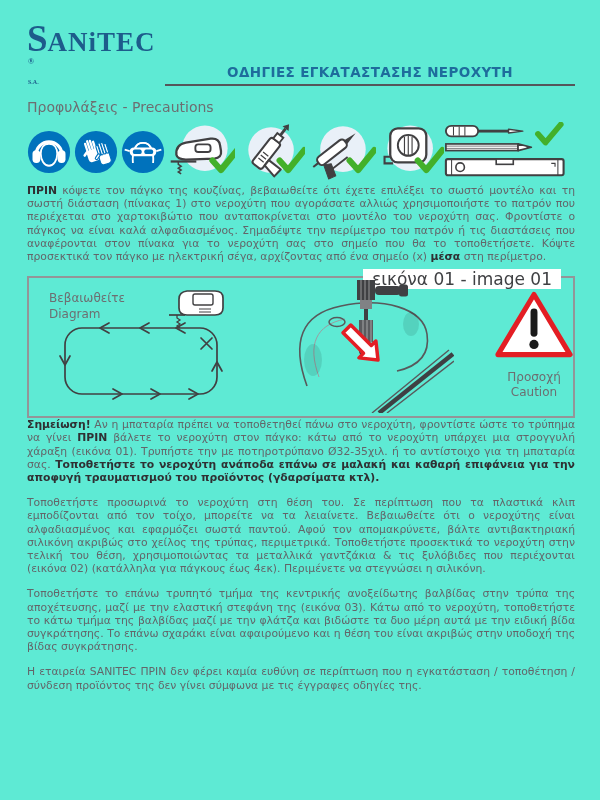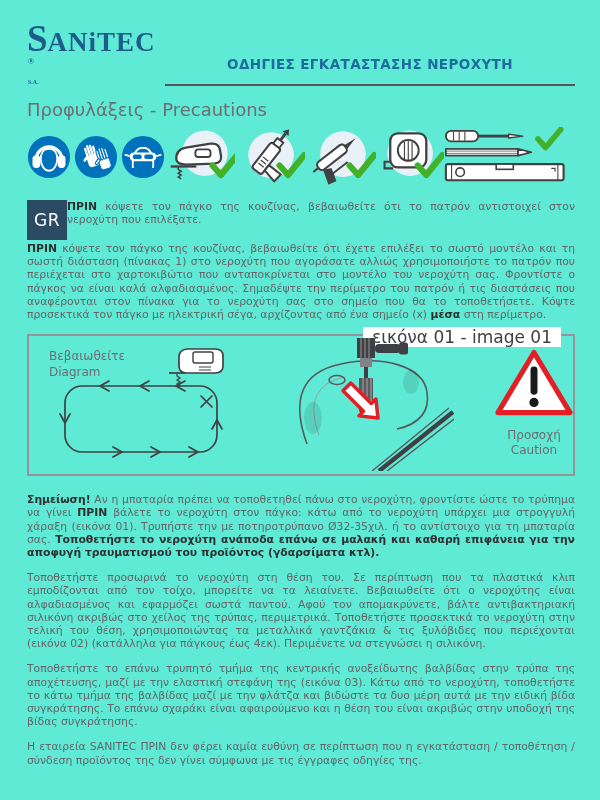--- a/index.html
+++ b/index.html
@@ -11,39 +11,39 @@
   }
   
   .header { display:flex; align-items:flex-end; }
   .logo { width:138px; position:relative; line-height:1;
           font-family:"Liberation Serif", serif; font-weight:bold; color:#1d5c8b; }
   .logo-first { font-size:37px; }
   .logo-rest  { font-size:27px; letter-spacing:1px; }
   .logo-marks { display:inline-flex; flex-direction:column; vertical-align:top; margin-left:1px; }
   .logo-reg { font-size:8px; line-height:10px; }
   .logo-sa  { font-size:6px; line-height:7px; margin-top:12px; }
-  .header-right { flex:1; border-bottom:2px solid #55565A; padding-bottom:12px; text-align:center;margin-top:8px; }
+  .header-right { flex:1; border-bottom:2px solid #55565A; padding-bottom:4px; text-align:center;margin-top:8px; }
   .doc-title { color:#1e6c9c; font-weight:bold; font-size:13.5px; letter-spacing:.4px; }
   
-  .precautions-heading { margin-top:13px; font-size:18px; color:#6d6e71; }
+  .precautions-heading { margin-top:13px; font-size:14px; color:#6d6e71; }
   .icons-row { margin-top:7px; height:60px; display:flex; align-items:center; justify-content:space-between; }
   .ppe-group { display:flex; gap:3px; }
   .tool-icon { display:block; }
   
   .gr-row { margin-top:13px; display:flex; }
   .gr-box { width:40px; height:40px; background:#2b4a63; color:#fff; flex:0 0 40px;
             display:flex; align-items:center; justify-content:center;
             font-size:17px; letter-spacing:.5px; }
   .gr-text { margin-left:13px; font-size:10.8px; line-height:13.5px; text-align:justify; }
   .inst-heading { margin-left:53px; margin-top:9px; font-size:10.8px; color:#636569; }
   
   .para { font-size:10.8px; line-height:13.2px; text-align:justify; color:#636569; margin:0; }
   .para b { color:#2f3033; }
   .p1 { margin-top:2px; }
-  .note { margin-top:17px; }
+  .note { }
   .p2, .p3, .footer-para { margin-top:12px; }
   
   .figure { position:relative; margin-top:13px; height:138px;
             border:2px solid #939598; }
   .fig-tag { position:absolute; top:-9px; right:12px; background:#fff; padding:0 9px;
              font-size:17px; font-weight:normal; color:#3f4043; }
   .fig-diagram-label { position:absolute; left:20px; top:12px; font-size:12px;
                        line-height:16px; color:#6d6e71; }
   .fig-path-svg { position:absolute; left:26px; top:4px; }
   .fig-sink-svg { position:absolute; left:250px; top:2px; }
@@ -161,24 +161,20 @@
       <path d="M78 21.5 l14 3.5 -14 3.5 z" fill="#fff" stroke="#414042" stroke-width="1.8" stroke-linejoin="round"></path>
       <path d="M87 23.7 l6 1.3 -6 1.3 z" fill="#414042"></path>
       <rect x="2" y="37.5" width="124" height="17" rx="2" fill="#fff" stroke="#414042" stroke-width="2.2"></rect>
       <path d="M8 37.5 v17 M120 37.5 v17" stroke="#414042" stroke-width="1.1"></path>
       <circle cx="17" cy="46" r="4.5" fill="none" stroke="#414042" stroke-width="1.7"></circle>
       <rect x="55" y="37.5" width="18" height="5.5" fill="#fff" stroke="#414042" stroke-width="1.7"></rect>
       <path d="M113 42 h4 v3.5" fill="none" stroke="#414042" stroke-width="1.2"></path>
     </svg>
   </div>
 
-  <div class="gr-row">
-    <div class="gr-box">GR</div>
-    <p class="para gr-text"><b>ΠΡΙΝ</b><span> κόψετε τον πάγκο της κουζίνας, βεβαιωθείτε ότι το πατρόν αντιστοιχεί στον νεροχύτη που επιλέξατε.</span></p>
-  </div>
 
 
   <p class="para p1"><b>ΠΡΙΝ</b><span> κόψετε τον πάγκο της κουζίνας, βεβαιωθείτε ότι έχετε επιλέξει το σωστό μοντέλο και τη σωστή διάσταση (πίνακας 1) στο νεροχύτη που αγοράσατε αλλιώς χρησιμοποιήστε το πατρόν που περιέχεται στο χαρτοκιβώτιο που ανταποκρίνεται στο μοντέλο του νεροχύτη σας. Φροντίστε ο πάγκος να είναι καλά αλφαδιασμένος. Σημαδέψτε την περίμετρο του πατρόν ή τις διαστάσεις που αναφέρονται στον πίνακα για το νεροχύτη σας στο σημείο που θα το τοποθετήσετε. Κόψτε προσεκτικά τον πάγκο με ηλεκτρική σέγα, αρχίζοντας από ένα σημείο (x) </span><b>μέσα</b><span> στη περίμετρο.</span></p>
 
   <div class="figure">
     <div class="fig-tag">εικόνα 01 - image 01</div>
 
     <div class="fig-diagram-label">
       <div>Βεβαιωθείτε</div>
       <div>Diagram</div>

